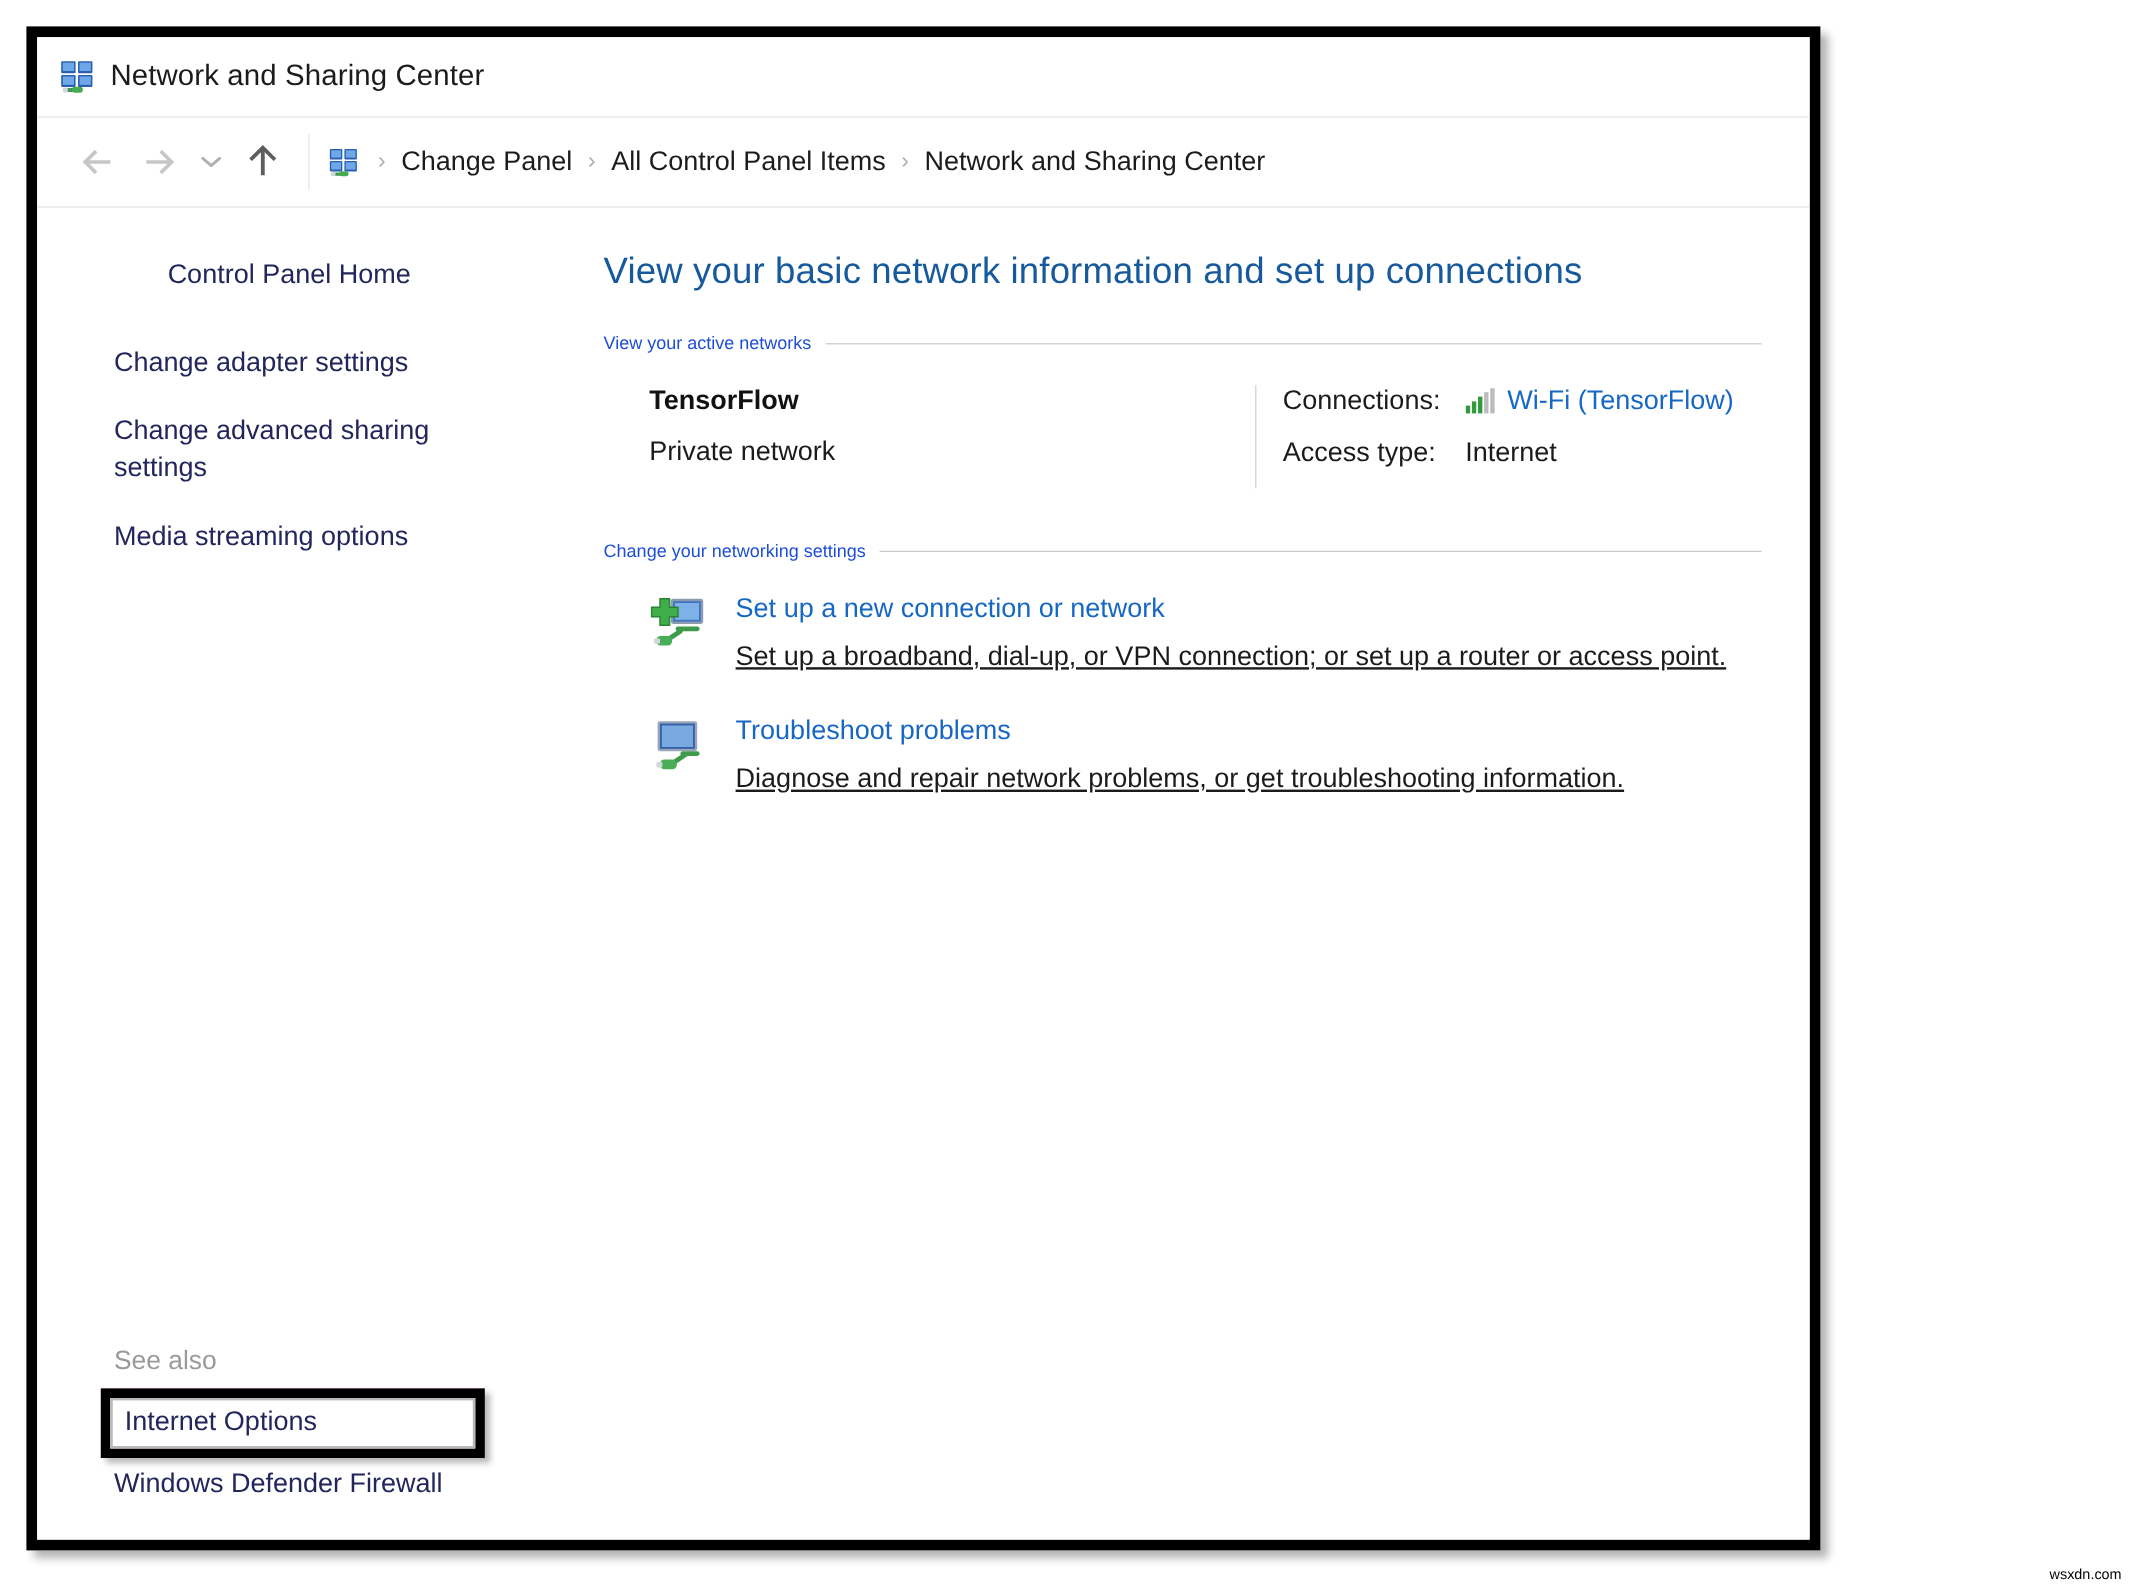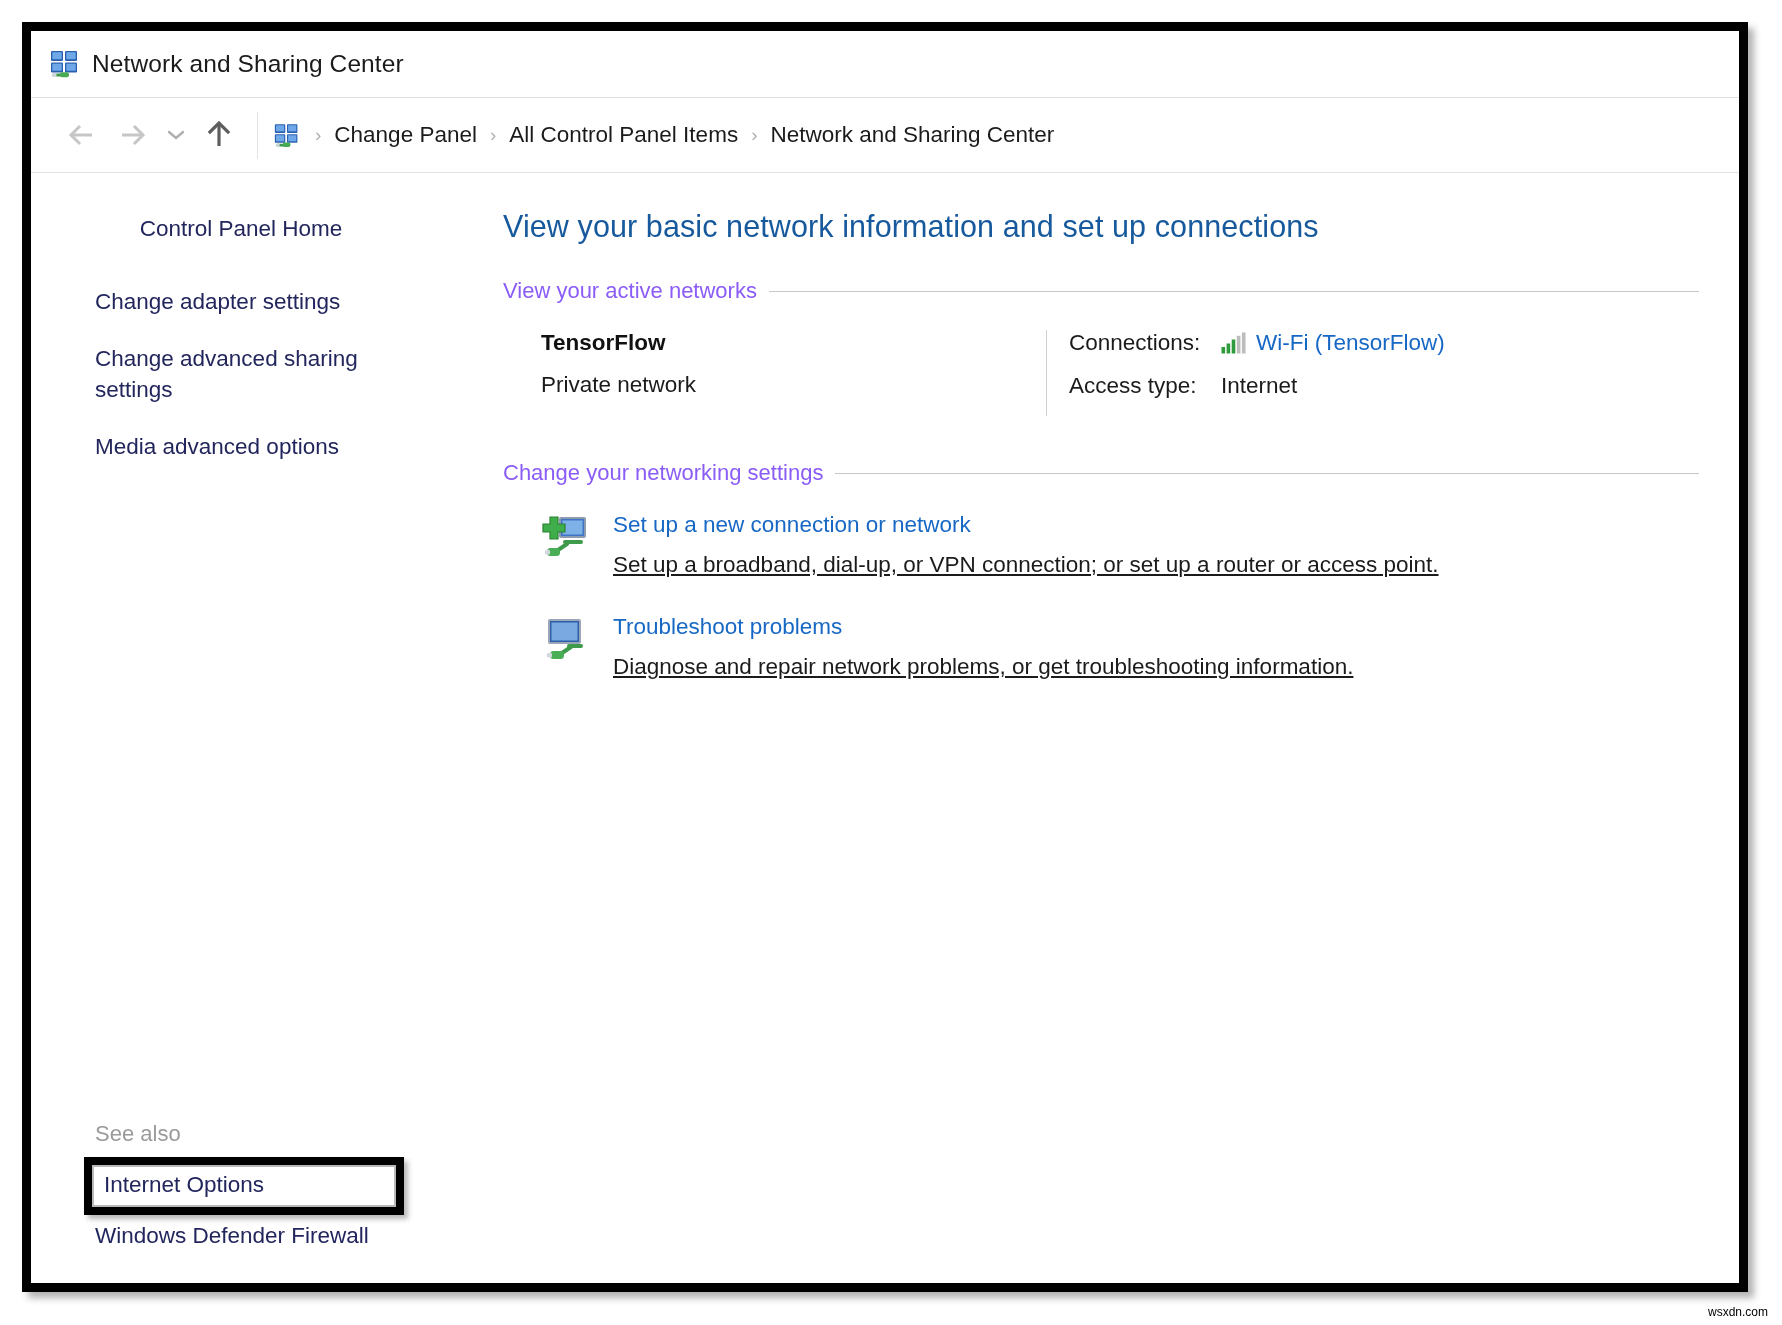--- a/index.html
+++ b/index.html
@@ -9,21 +9,21 @@
     font-family: "Liberation Sans", sans-serif;
     overflow: hidden;
   }
 
   
   #page-root { position: relative; width: 1782px; height: 1325px; background: #fff; }
 
   .window-frame {
     position: absolute;
     left: 22px; top: 22px;
-    width: 1726px; height: 1270px;
+    width: 1495px; height: 1270px;
     border: 9px solid #000000;
     background: #ffffff;
     box-shadow: 6px 6px 7px rgba(0,0,0,0.30);
   }
   .frame-notch {
     position: absolute;
     left: 440px; top: 14px;
     width: 52px; height: 9px;
     background: #000000;
   }
@@ -115,21 +115,21 @@
   }
   .page-title {
     font-size: 30.5px; color: #16599c; font-weight: 400;
     margin-top: 12px; margin-bottom: 34px; letter-spacing: 0.1px;
   }
   .section-head {
     display: flex; align-items: center; gap: 0;
     margin-bottom: 8px;
   }
   .section-head .label {
-    font-size: 22px; color: #8b5cf6; white-space: nowrap; padding-right: 12px;
+    font-size: 15px; color: #1d4ed8; white-space: nowrap; padding-right: 12px;
   }
   .section-head .rule {
     flex: 1; height: 1px; background: #c8c8c8;
   }
 
   
   .active-net {
     display: flex; margin-top: 26px; margin-bottom: 44px;
   }
   .net-left { width: 543px; padding-left: 38px; }
@@ -237,21 +237,21 @@
           <span class="crumb">All Control Panel Items</span>
           <span class="crumb-sep">›</span>
           <span class="crumb">Network and Sharing Center</span>
         </div>
       </div>
 
       <div class="sidebar">
         <span class="side-link first">Control Panel Home</span>
         <span class="side-link">Change adapter settings</span>
         <span class="side-link">Change advanced sharing settings</span>
-        <span class="side-link">Media advanced options</span>
+        <span class="side-link">Media streaming options</span>
 
         <div class="see-also-wrap">
           <div class="see-also-head">See also</div>
           <div class="highlight-box">
             <div class="highlight-inner">
               <span class="see-also-link">Internet Options</span>
             </div>
           </div>
           <span class="see-also-link plain">Windows Defender Firewall</span>
         </div>

